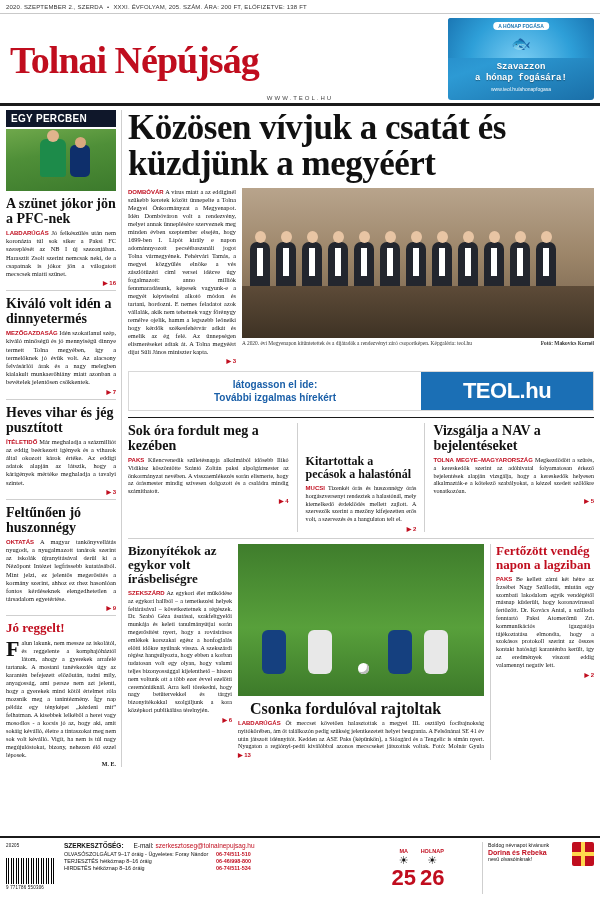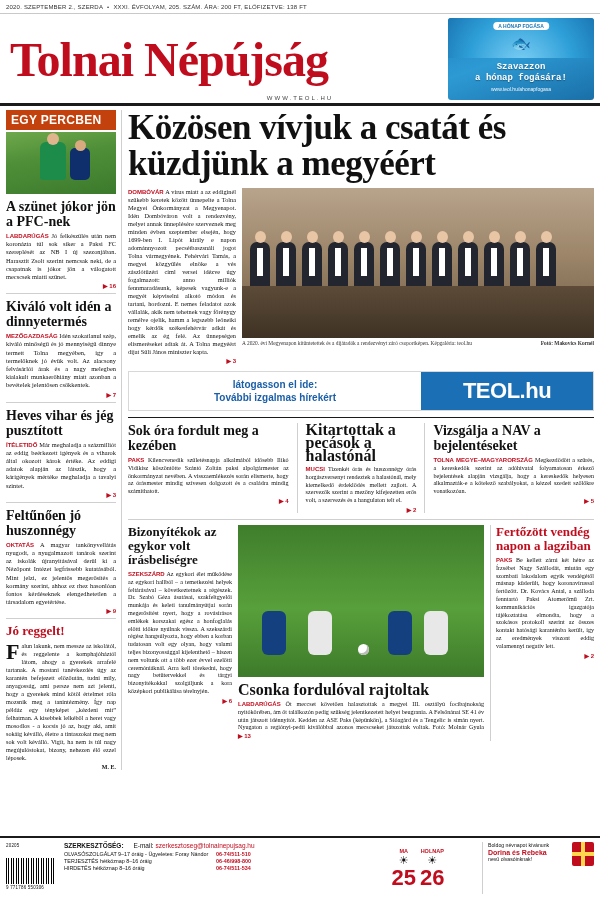--- a/index.html
+++ b/index.html
@@ -30,21 +30,21 @@
   
   .masthead {
     position:relative;
     height:92px;
     border-bottom:3px solid #1b1b1b;
     padding:0 6px;
   }
   .logo {
     font-family:"Liberation Serif", serif;
     font-weight:bold;
-    font-size:48px;
+    font-size:38px;
     line-height:92px;
     color:#c00d1e;
     letter-spacing:-1px;
     padding-left:4px;
   }
   .promo {
     position:absolute;
     right:6px; top:4px;
     width:146px; height:82px;
     background:linear-gradient(160deg,#1f7fbf 0%,#2d9ad4 45%,#1a6fa8 100%);
@@ -95,23 +95,23 @@
     color:#444;
   }
 
   
   .body-wrap { display:flex; padding:4px 6px 0 6px; }
   .col-left { width:116px; flex:0 0 116px; padding-right:5px; border-right:1px solid #cfcfcf; }
   .col-main { flex:1; padding-left:6px; }
 
   
   .egy-percben {
-    background:#c2410c; color:#fff;
-    font-family:"Liberation Sans", sans-serif;
-    font-weight:bold; font-size:12px;
+    background:#0f172a; color:#fff;
+    font-family:"Liberation Sans", sans-serif;
+    font-weight:bold; font-size:10px;
     padding:3px 5px;
     letter-spacing:.3px;
   }
   .lead-photo {
     width:100%; height:62px;
     margin-top:2px;
     background:linear-gradient(170deg,#6fa84b 0%, #4f8f38 40%, #3c7a2c 100%);
     position:relative; overflow:hidden;
   }
   .lead-photo .player {
@@ -243,21 +243,21 @@
   
   .four-col { display:flex; gap:8px; border-top:1px solid #1b1b1b; padding-top:5px; }
   .fc { flex:1; }
   .fc.wide { flex:1.45; }
   .fc h3 {
     margin:0 0 4px 0;
     font-weight:bold;
     font-size:14px;
     line-height:15px;
   }
-  .fc.small h3 { font-size:16px; line-height:13px; }
+  .fc.small h3 { font-size:12px; line-height:13px;margin-top:32px; }
   .fc p {
     margin:0;
     font-size:6.1px; line-height:7.8px; text-align:justify;
   }
   .fc .kw { color:#c00d1e; font-weight:bold; font-family:"Liberation Sans", sans-serif; font-size:6px;}
   .vsep { width:1px; background:#cfcfcf; }
 
   
   .lower { display:flex; gap:6px; margin-top:6px; border-top:1px solid #cfcfcf; padding-top:5px; }
   .low-left { width:104px; flex:0 0 104px; }
@@ -274,21 +274,21 @@
   }
   .sport-photo .pl {
     position:absolute; bottom:22px; width:24px; height:44px; border-radius:6px;
   }
   .sport-photo .ball {
     position:absolute; left:120px; bottom:22px; width:11px; height:11px;
     background:#fff; border-radius:50%;
     box-shadow:inset -2px -2px 0 #bbb;
   }
   .sport-cap-h {
-    font-weight:bold; font-size:16px; line-height:17px; margin:4px 0 3px;
+    font-weight:bold; font-size:16px; line-height:17px; margin:4px 12px 3px;
   }
   .sport-cap-b { font-size:6.1px; line-height:7.8px; text-align:justify; }
   .sport-cap-b .kw { color:#c00d1e; font-weight:bold; font-family:"Liberation Sans", sans-serif; font-size:6px;}
 
   
   .footer {
     position:absolute; left:0; right:0; bottom:0;
     height:62px;
     border-top:2px solid #1b1b1b;
     display:flex;

